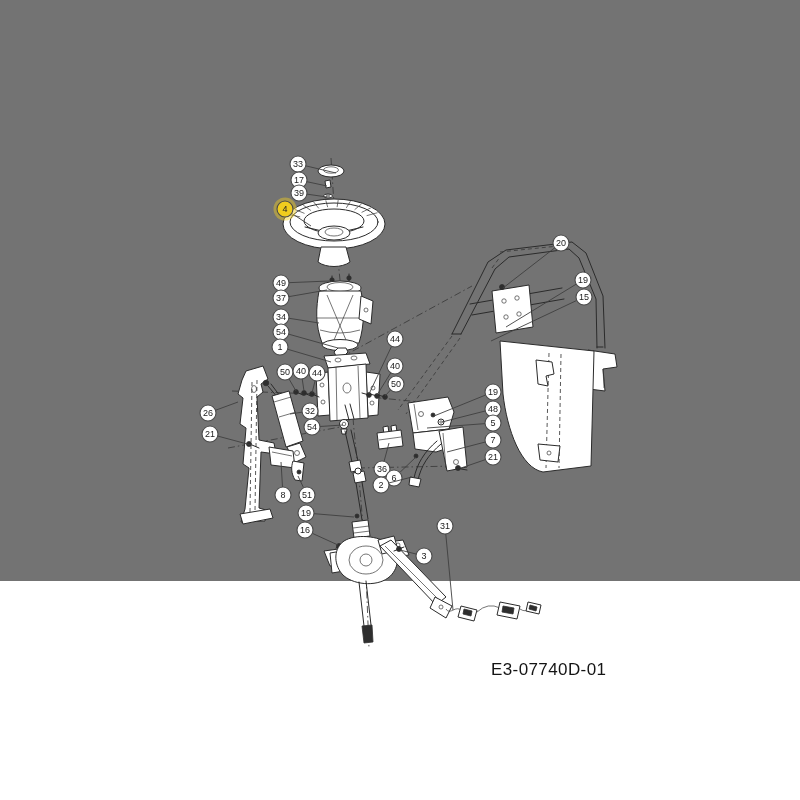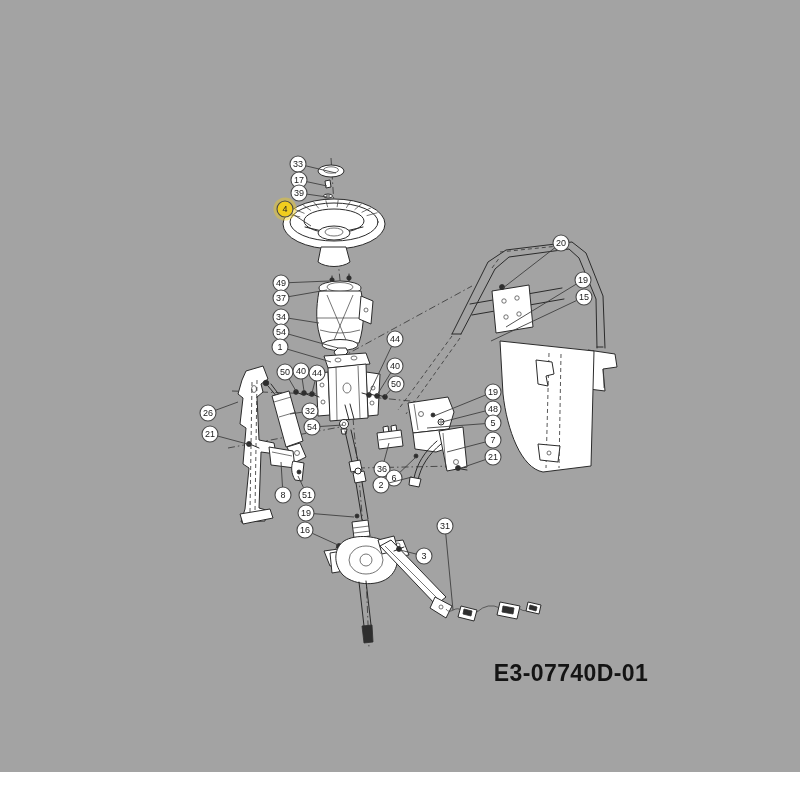--- a/index.html
+++ b/index.html
@@ -1,29 +1,29 @@
 <!DOCTYPE html>
 <html><head>
 <meta charset="utf-8">
 <style>
   html,body{margin:0;padding:0;width:800px;height:800px;background:#ffffff;overflow:hidden;}
-  .canvas{position:relative;width:800px;height:772px;background:#a3a3a3;font-family:"Liberation Sans",sans-serif;}
+  .canvas{position:relative;width:800px;height:581px;background:#737373;font-family:"Liberation Sans",sans-serif;}
   svg{position:absolute;left:0;top:0;}
   .ln{stroke:#2b2b2b;stroke-width:1;fill:none;stroke-linejoin:round;stroke-linecap:round;}
   .wf{stroke:#2b2b2b;stroke-width:1;fill:#ffffff;stroke-linejoin:round;}
   .thin{stroke:#3a3a3a;stroke-width:.7;fill:none;}
   .dark{fill:#2e2e2e;stroke:#2e2e2e;stroke-width:.8;}
   .cdash{stroke:#3a3a3a;stroke-width:.85;fill:none;stroke-dasharray:7 3 1.5 3;}
   .hdash{stroke:#3a3a3a;stroke-width:.85;fill:none;stroke-dasharray:4 3;}
   .leader{stroke:#3f3f3f;stroke-width:.9;}
   .balloon{stroke:#4a4a4a;stroke-width:1.1;}
   .bnum{font-family:"Liberation Sans",sans-serif;font-size:9px;fill:#222;text-anchor:middle;}
   .part-number{position:absolute;left:491px;top:660px;width:160px;height:24px;
-    font-family:"Liberation Sans",sans-serif;font-size:23px;font-weight:700;
-    color:#141414;letter-spacing:.4px;text-align:center;}
+    font-family:"Liberation Sans",sans-serif;font-size:17px;font-weight:400;
+    color:#141414;letter-spacing:.4px;}
 </style>
 </head>
 <body>
 
 <div class="canvas">
 <svg width="800" height="800" viewBox="0 0 800 800">
 
   <g>
     <path class="cdash" d="M331,158 L337,250 L343,310 L349,370 L354,430 L360,490 L365,550 L369,648"></path>
     <path class="cdash" d="M340,358 L472,286"></path>

